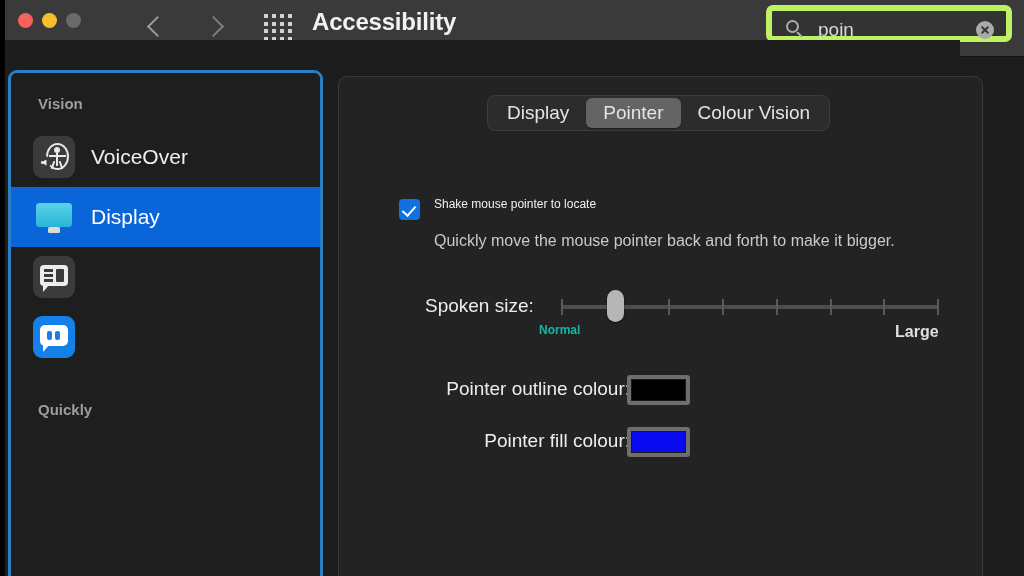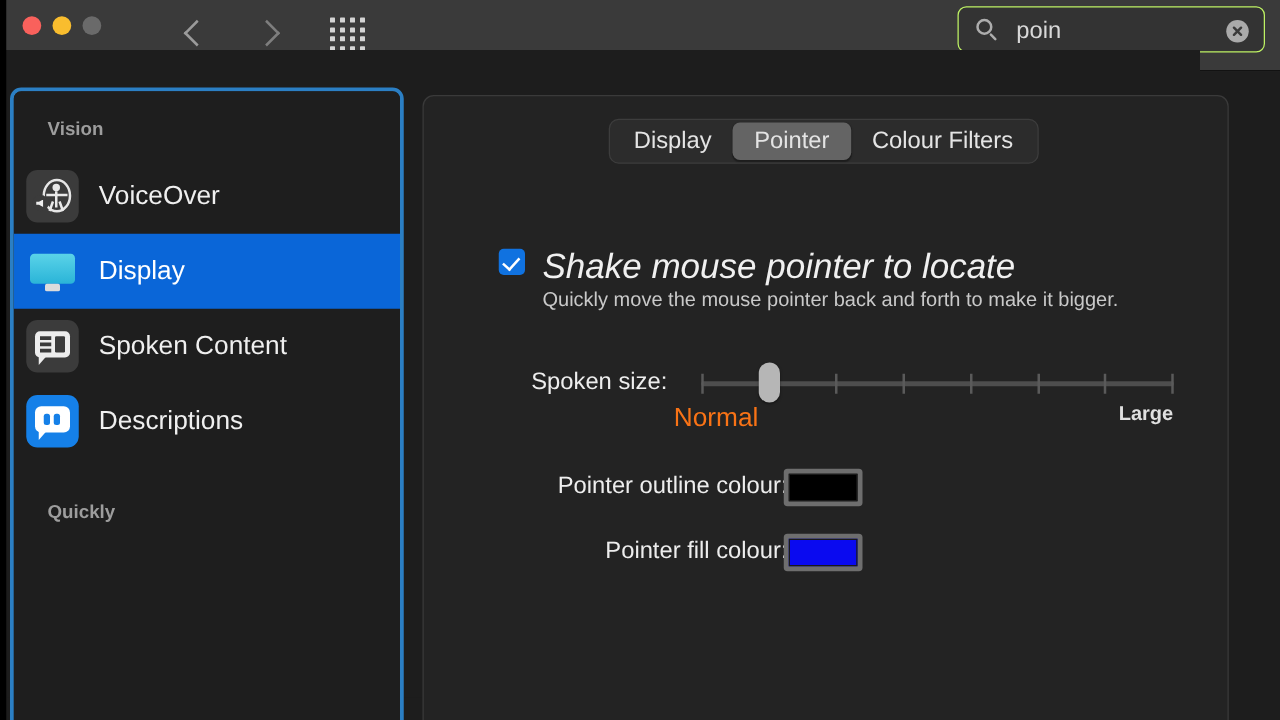--- a/index.html
+++ b/index.html
@@ -56,21 +56,21 @@
 
   .win-title {
     position: absolute; left: 312px; top: 8px;
     font-size: 24px; font-weight: bold; color: #f2f2f2;
     letter-spacing: -0.2px;
   }
 
   .search {
     position: absolute; left: 766px; top: 5px;
     width: 246px; height: 37px;
-    background: #333333; border: 1px solid #bef264;
+    background: #333333; border: 6px solid #bef264;
     border-radius: 7px;
   }
   .search .mag {
     position: absolute; left: 14px; top: 9px; width: 17px; height: 17px;
   }
   .search .mag .ring {
     position: absolute; left: 0; top: 0; width: 13px; height: 13px;
     border: 2px solid #adadad; border-radius: 50%;
   }
   .search .mag .handle {
@@ -112,21 +112,21 @@
   .sidebar-inner {
     position: absolute; left: 0; top: 0; width: 100%; height: 100%;
     background: #1e1e1e;
   }
   .group-header {
     font-size: 15px; font-weight: bold; color: #9d9d9d;
     padding-left: 27px;
   }
   .side-row {
     height: 60px; display: flex; align-items: center;
-    padding-left: 10px; gap: 16px;
+    padding-left: 22px; gap: 16px;
   }
   .side-row.selected { background: #0a66d8; }
   .side-label { font-size: 21px; color: #efefef; }
   .side-row.selected .side-label { color: #ffffff; }
 
   .app-icon { width: 42px; height: 42px; border-radius: 9px; flex: 0 0 42px; position: relative; }
 
   
   .ic-voiceover { background: #3b3b3b; }
   .ic-voiceover .person {
@@ -277,21 +277,21 @@
     width: 21px; height: 21px; border-radius: 4px;
     background: #1072e0; position: relative; flex: 0 0 21px;
     margin-top: 2px;
   }
   .checkbox::after {
     content: ""; position: absolute; left: 6px; top: 3.5px;
     width: 6px; height: 11px;
     border-right: 2.6px solid #fff; border-bottom: 2.6px solid #fff;
     transform: rotate(42deg);
   }
-  .check-label { font-size: 28px; color: #f0f0f0; font-style: italic; }
+  .check-label { font-size: 12px; color: #f0f0f0; }
   .check-desc {
     position: absolute; left: 95px; top: 152px;
     width: 480px;
     font-size: 16px; color: #c9c9c9; line-height: 1.45;
   }
 
   .slider-row {
     position: absolute; left: 0; top: 218px; width: 100%;
   }
   .slider-label {
@@ -309,21 +309,21 @@
     position: absolute; top: 0; width: 2px; height: 16px; background: #5a5a5a;
   }
   .thumb {
     position: absolute; left: 263px; top: -5px;
     width: 17px; height: 32px; border-radius: 9px;
     background: #b6b6b6;
     box-shadow: 0 1px 2px rgba(0,0,0,0.5);
   }
   .slider-min {
     position: absolute; left: 200px; top: 28px;
-    font-size: 21px; font-weight: normal; color: #f97316;
+    font-size: 12px; font-weight: bold; color: #14b8a6;
   }
   .slider-max {
     position: absolute; left: 556px; top: 28px;
     font-size: 16px; font-weight: bold; color: #e0e0e0;
   }
 
   .color-row { position: absolute; width: 100%; }
   .color-row.outline { top: 298px; }
   .color-row.fill { top: 350px; }
   .color-label {
@@ -381,20 +381,21 @@
       <i></i>
         <i></i>
         <i></i>
         <i></i>
       <i></i>
         <i></i>
         <i></i>
         <i></i>
     </div>
 
+    <div class="win-title">Accessibility</div>
 
     <div class="search">
       <div class="mag">
         <div class="ring"></div>
         <div class="handle"></div>
       </div>
       <div class="value">poin</div>
       <div class="clear"></div>
     </div>
   </div>
@@ -432,47 +433,45 @@
 
         <div class="side-row">
           <div class="app-icon ic-spoken">
             <div class="bub"></div>
               <div class="tail"></div>
             <div class="l1"></div>
               <div class="l2"></div>
               <div class="l3"></div>
               <div class="box"></div>
           </div>
-          <div class="side-label">Spoken Content</div>
         </div>
 
         <div class="side-row">
           <div class="app-icon ic-desc">
             <div class="bub"></div>
               <div class="tail"></div>
               <div class="q1"></div>
               <div class="q2"></div>
           </div>
-          <div class="side-label">Descriptions</div>
         </div>
 
         <div style="height:34px"></div>
         <div class="group-header">Quickly</div>
         <div style="height:13px"></div>
 
 
       </div>
     </div>
 
     <div class="panel">
 
       <div class="tabbar">
         <div class="tab">Display</div>
         <div class="tab active">Pointer</div>
-        <div class="tab">Colour Filters</div>
+        <div class="tab">Colour Vision</div>
       </div>
 
       <div class="check-row">
         <div class="checkbox"></div>
         <div class="check-label">Shake mouse pointer to locate</div>
       </div>
       <div class="check-desc">Quickly move the mouse pointer back and forth to make it bigger.</div>
 
       <div class="slider-row">
         <div class="slider-label">Spoken size:</div>

